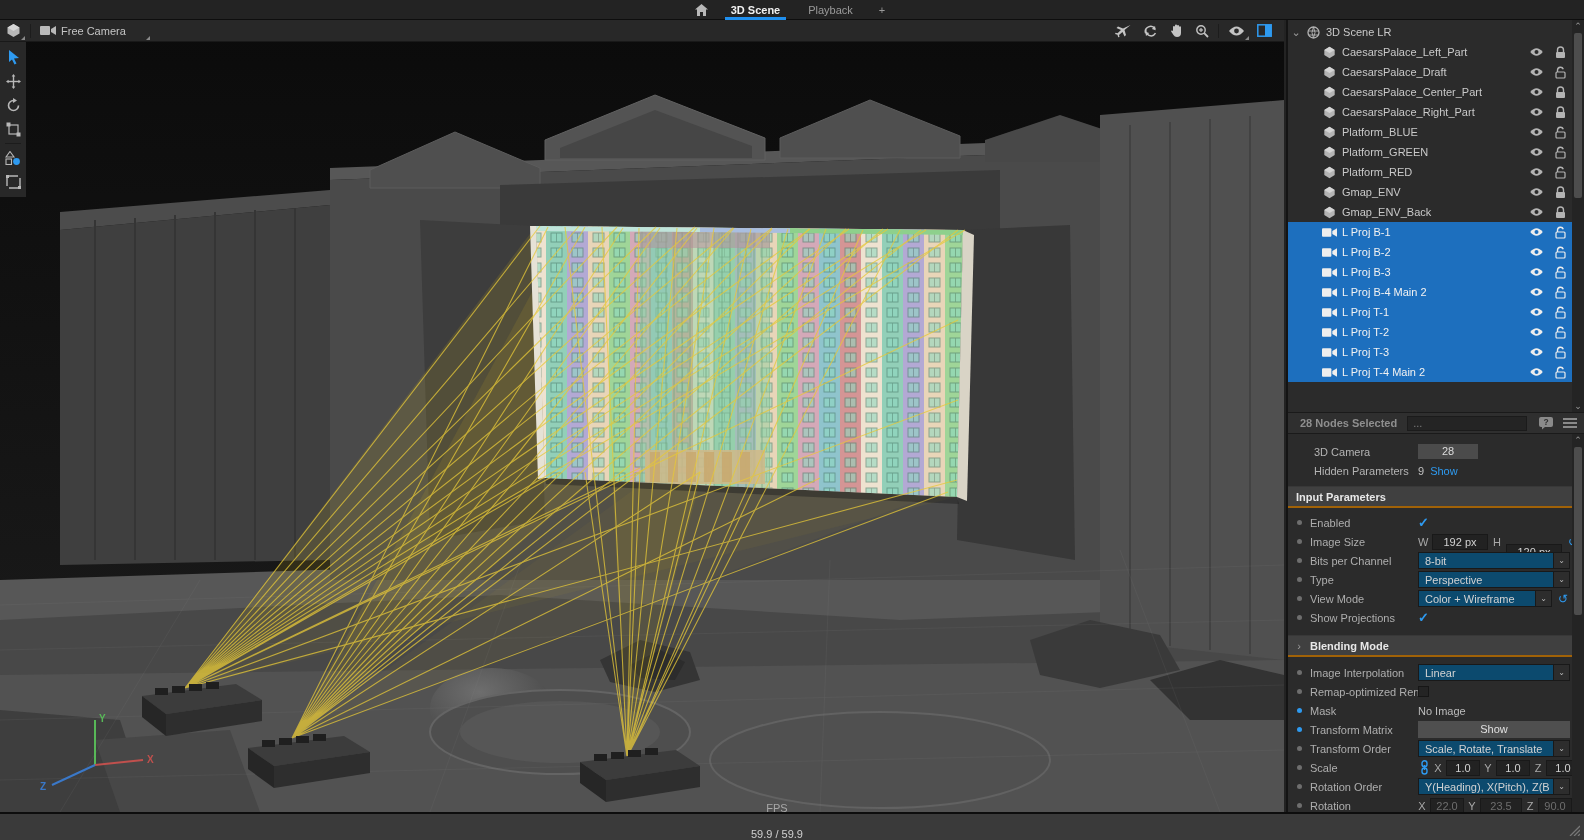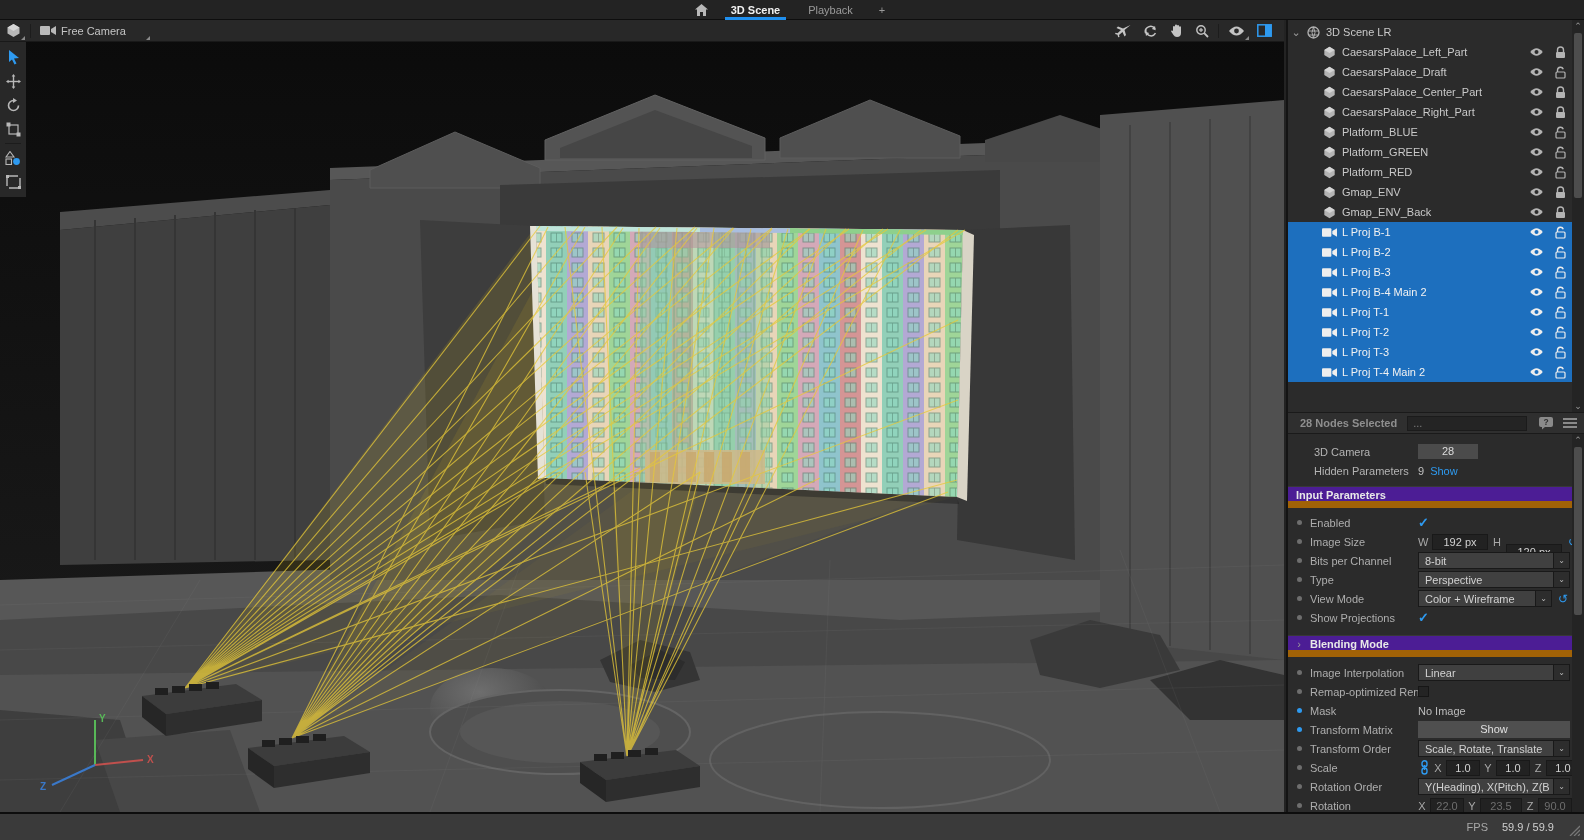--- a/index.html
+++ b/index.html
@@ -70,46 +70,46 @@
   .prow{height:19px;display:flex;align-items:center;}
   .prow .dot{flex:0 0 22px;display:flex;justify-content:center;}
   .dotc{width:5px;height:5px;border-radius:50%;background:#6e6e6e;}
   .dotc.blue{background:#2e9af0;}
   .prow .plabel{flex:0 0 108px;color:#aeaeae;white-space:nowrap;overflow:hidden;}
   .prow .pctrl{flex:1 1 auto;display:flex;align-items:center;gap:4px;padding-right:2px;}
   .summary .prow .plabel{flex-basis:130px;padding-left:26px;color:#b4b4b4;}
   .badge{width:60px;height:15px;background:#4b4b4b;color:#dcdcdc;text-align:center;line-height:15px;}
   .showlink{color:#2e9af0;cursor:pointer;}
   .hid-count{color:#c0c0c0;margin-right:6px;}
-  .sechdr{height:22px;display:flex;align-items:flex-end;border-top:1px solid #383838;border-bottom:7px solid #a16207;
-          background:#4c1d95;color:#e8e8e8;font-weight:bold;}
+  .sechdr{height:22px;display:flex;align-items:center;border-top:1px solid #383838;border-bottom:2px solid #a16207;
+          background:#404040;color:#e8e8e8;font-weight:bold;}
   .sechdr .sec-caret{width:22px;text-align:center;color:#9a9a9a;font-weight:normal;}
   .sechdr.nochev{padding-left:8px;}
   .field{background:#222;border:1px solid #191919;height:16px;color:#d2d2d2;
          display:flex;align-items:center;justify-content:center;padding:0 4px;}
-  .select{background:#404040;border:1px solid #191919;height:17px;color:#d2d2d2;display:flex;align-items:center;
+  .select{background:#0c4a6e;border:1px solid #191919;height:17px;color:#d2d2d2;display:flex;align-items:center;
           flex:1 1 auto;max-width:152px;cursor:pointer;}
   .select .sval{flex:1 1 auto;padding:0 6px;white-space:nowrap;overflow:hidden;}
   .select .schev{flex:0 0 16px;height:100%;display:flex;align-items:center;justify-content:center;
           border-left:1px solid #191919;background:#2d2d2d;color:#b8b8b8;font-size:8px;}
   .wh-label{color:#a8a8a8;width:10px;text-align:center;}
   .axis-label{color:#a8a8a8;width:8px;text-align:center;}
   .btn{background:#4f4f4f;color:#e0e0e0;height:17px;flex:1 1 auto;max-width:152px;text-align:center;
        line-height:17px;cursor:pointer;}
   .checkmark{color:#2e9af0;font-weight:bold;font-size:13px;line-height:12px;}
   .uncheck{width:11px;height:11px;background:#242424;border:1px solid #161616;}
   .textval{color:#bdbdbd;}
   .dim .field{color:#6e6e6e;}
   .resetbtn{color:#2e9af0;font-size:12px;cursor:pointer;width:14px;text-align:center;}
   .linkicon{color:#2e9af0;width:12px;display:flex;justify-content:center;cursor:pointer;}
 
   
   #statusbar{position:absolute;left:0;top:812px;width:1584px;height:28px;background:#3a3a3a;
              border-top:2px solid #0d0d0d;display:flex;align-items:center;justify-content:flex-end;
-             color:#a8a8a8;padding-right:30px;gap:14px;}
+             color:#a8a8a8;padding-right:30px;gap:14px;flex-direction:column;}
   #statusbar .fpsval{color:#cfcfcf;}
   #grip{position:absolute;right:4px;bottom:4px;width:12px;height:12px;cursor:nwse-resize;}
 </style>
 </head>
 <body>
 
 <div id="app">
 
   <div id="tabbar">
     <div class="tab-home">

